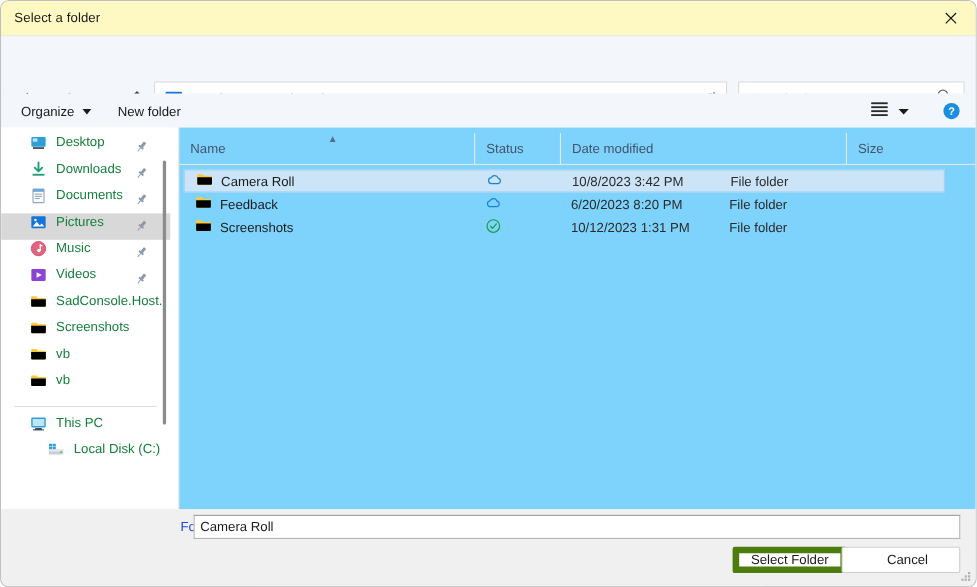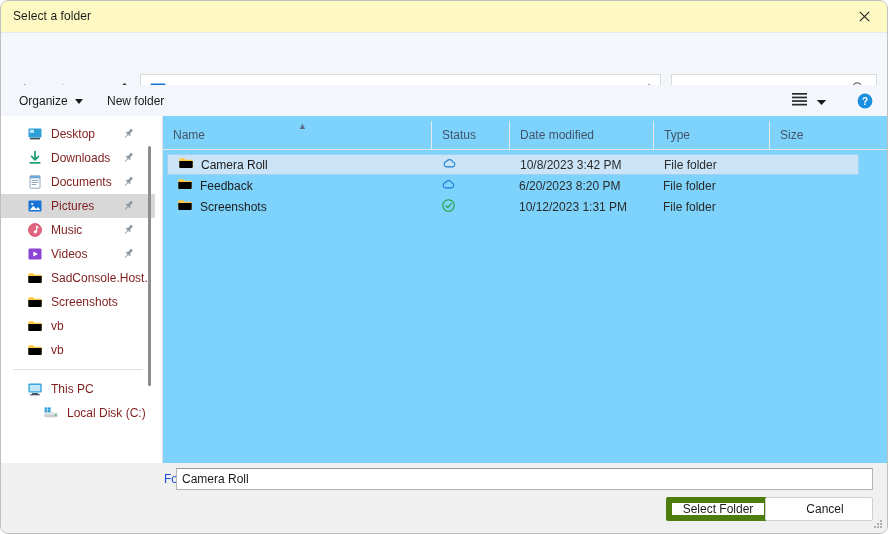--- a/index.html
+++ b/index.html
@@ -140,23 +140,23 @@
   
   .sidebar {
     position: absolute; left: 0; top: 0;
     width: 154px; height: 347px;
     background: #ffffff;
     overflow: hidden;
   }
   .side-item {
     position: relative;
     height: 24px;
-    display: flex; align-items: center;
+    display: flex; 
     padding-left: 26px;
-    font-size: 12px; color: #7f1d1d;
+    font-size: 12px; color: #15803d;
     white-space: nowrap;
   }
   .side-item.selected { background: #d8d8d8; }
   .side-ico {
     position:absolute; left: 26px;
     width: 16px; height: 16px;
     display:flex; align-items:center; justify-content:center;
   }
   .side-label { margin-left: 24px; }
   .side-pin {
@@ -554,23 +554,20 @@
       <div class="col-head" id="colhead">
           <div class="col" style="left:0px;width:268px">
             <span>Name</span>
             <span class="sort-mark">▲</span>
           </div>
           <div class="col" style="left:268px;width:78px">
             <span>Status</span>
           </div>
           <div class="col" style="left:346px;width:144px">
             <span>Date modified</span>
-          </div>
-          <div class="col" style="left:490px;width:116px">
-            <span>Type</span>
           </div>
           <div class="col" style="left:606px;width:118px">
             <span>Size</span>
           </div>
         </div>
       <div id="rows">
           <div class="row selected" style="top:38px">
             <span class="cell-name">
               <span><svg width="16" height="16" viewBox="0 0 16 16">
                   <path d="M1.3 4.2 A0.9 0.9 0 0 1 2.2 3.3 H6.1 L7.5 4.8 H13.8 A0.9 0.9 0 0 1 14.7 5.7 V12 A0.9 0.9 0 0 1 13.8 12.9 H2.2 A0.9 0.9 0 0 1 1.3 12 Z" fill="#fdc741"></path>

